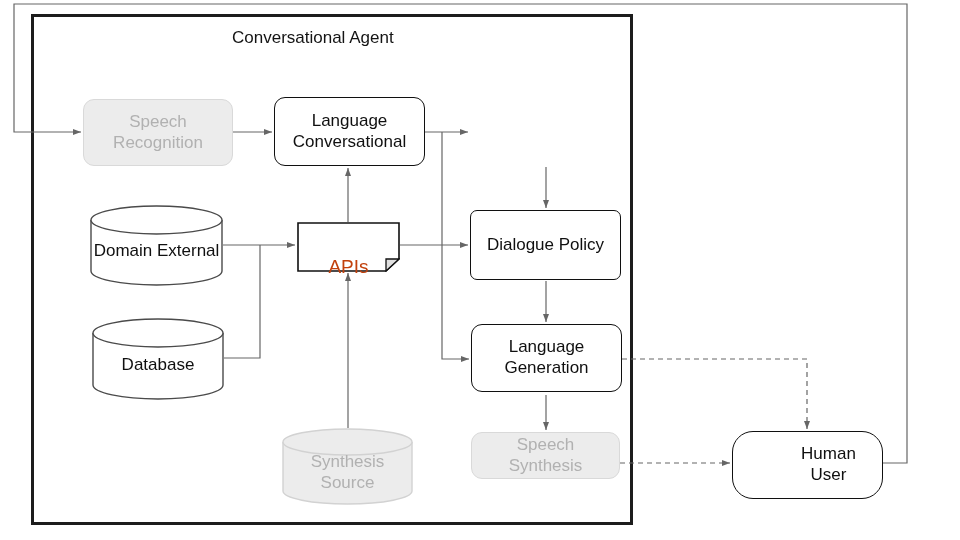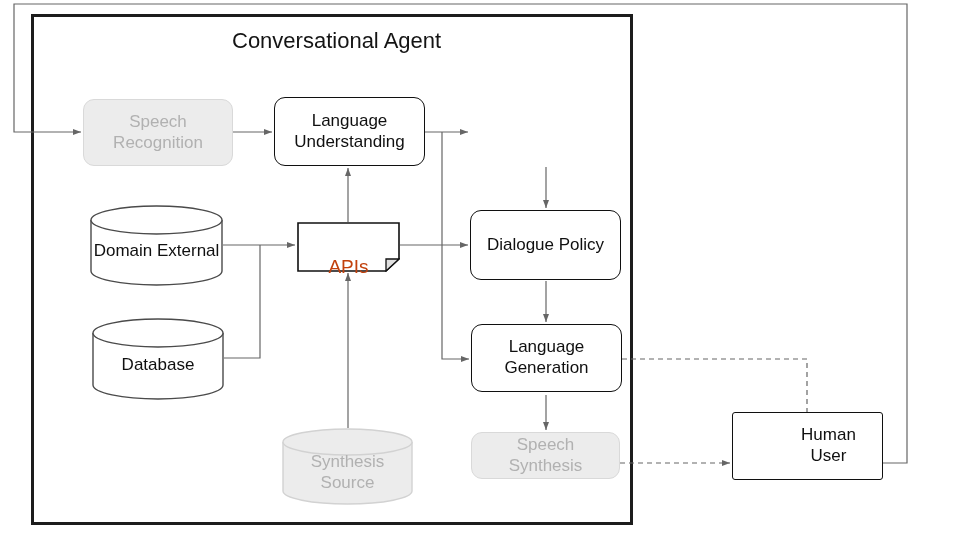--- a/index.html
+++ b/index.html
@@ -7,21 +7,21 @@
     position:relative;width:960px;height:540px;background:#ffffff;overflow:hidden;
     font-family:"Liberation Sans", sans-serif;
   }
   .wires{position:absolute;left:0;top:0;z-index:2;}
   .outer-box{
     position:absolute;left:31px;top:14px;width:602px;height:511px;
     box-sizing:border-box;border:3px solid #1c1c1c;background:transparent;z-index:1;
   }
   .diagram-title{
     position:absolute;left:232px;top:28px;width:201px;
-    font-size:22px;color:#141414;z-index:3;white-space:nowrap;
+    font-size:17px;color:#141414;z-index:3;white-space:nowrap;
   }
   .node{
     position:absolute;box-sizing:border-box;background:#ffffff;
     border:1.6px solid #101010;border-radius:11px;
     display:flex;align-items:center;justify-content:center;text-align:center;
     font-size:17px;line-height:1.22;color:#101010;z-index:3;padding:2px 6px;
   }
   .node.gray{background:#ececec;border:1px solid #d9d9d9;color:#b1b1b1;}
   .cyl{position:absolute;z-index:3;}
   .cyl svg{position:absolute;left:0;top:0;}
@@ -69,37 +69,37 @@
       <path d="M622,359 H807 V429" stroke-dasharray="5 4" marker-end="url(#arr)"></path>
       <path d="M620,463 H730" stroke-dasharray="5 4" marker-end="url(#arr)"></path>
     </g>
   </svg>
 
   <div class="node gray" style="left:83px;top:99px;width:150px;height:67px;">
     <span>Speech Recognition</span>
   </div>
 
   <div class="node" style="left:274px;top:97px;width:151px;height:69px;">
-    <span>Language Understanding</span>
+    <span>Language Conversational</span>
   </div>
 
 
-  <div class="node" style="left:470px;top:210px;width:151px;height:70px;">
+  <div class="node" style="left:470px;top:210px;width:151px;height:70px;border-radius:7px;">
     <span>Dialogue Policy</span>
   </div>
 
   <div class="node" style="left:471px;top:324px;width:151px;height:68px;text-align:center;">
     <span>Language Generation</span>
   </div>
 
   <div class="node gray" style="left:471px;top:432px;width:149px;height:47px;">
     <span>Speech Synthesis</span>
   </div>
 
-  <div class="node" style="left:732px;top:412px;width:151px;height:68px;border-radius:3px;padding-left:48px;">
+  <div class="node" style="left:732px;top:431px;width:151px;height:68px;border-radius:21px;padding-left:48px;">
     <span>Human User</span>
   </div>
 
   <div class="doc" style="left:297px;top:222px;width:103px;height:50px;">
     <svg width="103" height="50" viewBox="0 0 103 50">
       <path d="M1,1 H102 V37 L89,49 H1 Z" fill="#ffffff" stroke="#101010" stroke-width="1.6" stroke-linejoin="miter"></path>
       <path d="M102,37 L89,37 L89,49 Z" fill="#e0e0e0" stroke="#101010" stroke-width="1.3" stroke-linejoin="miter"></path>
     </svg>
     <span class="lbl">APIs</span>
   </div>

